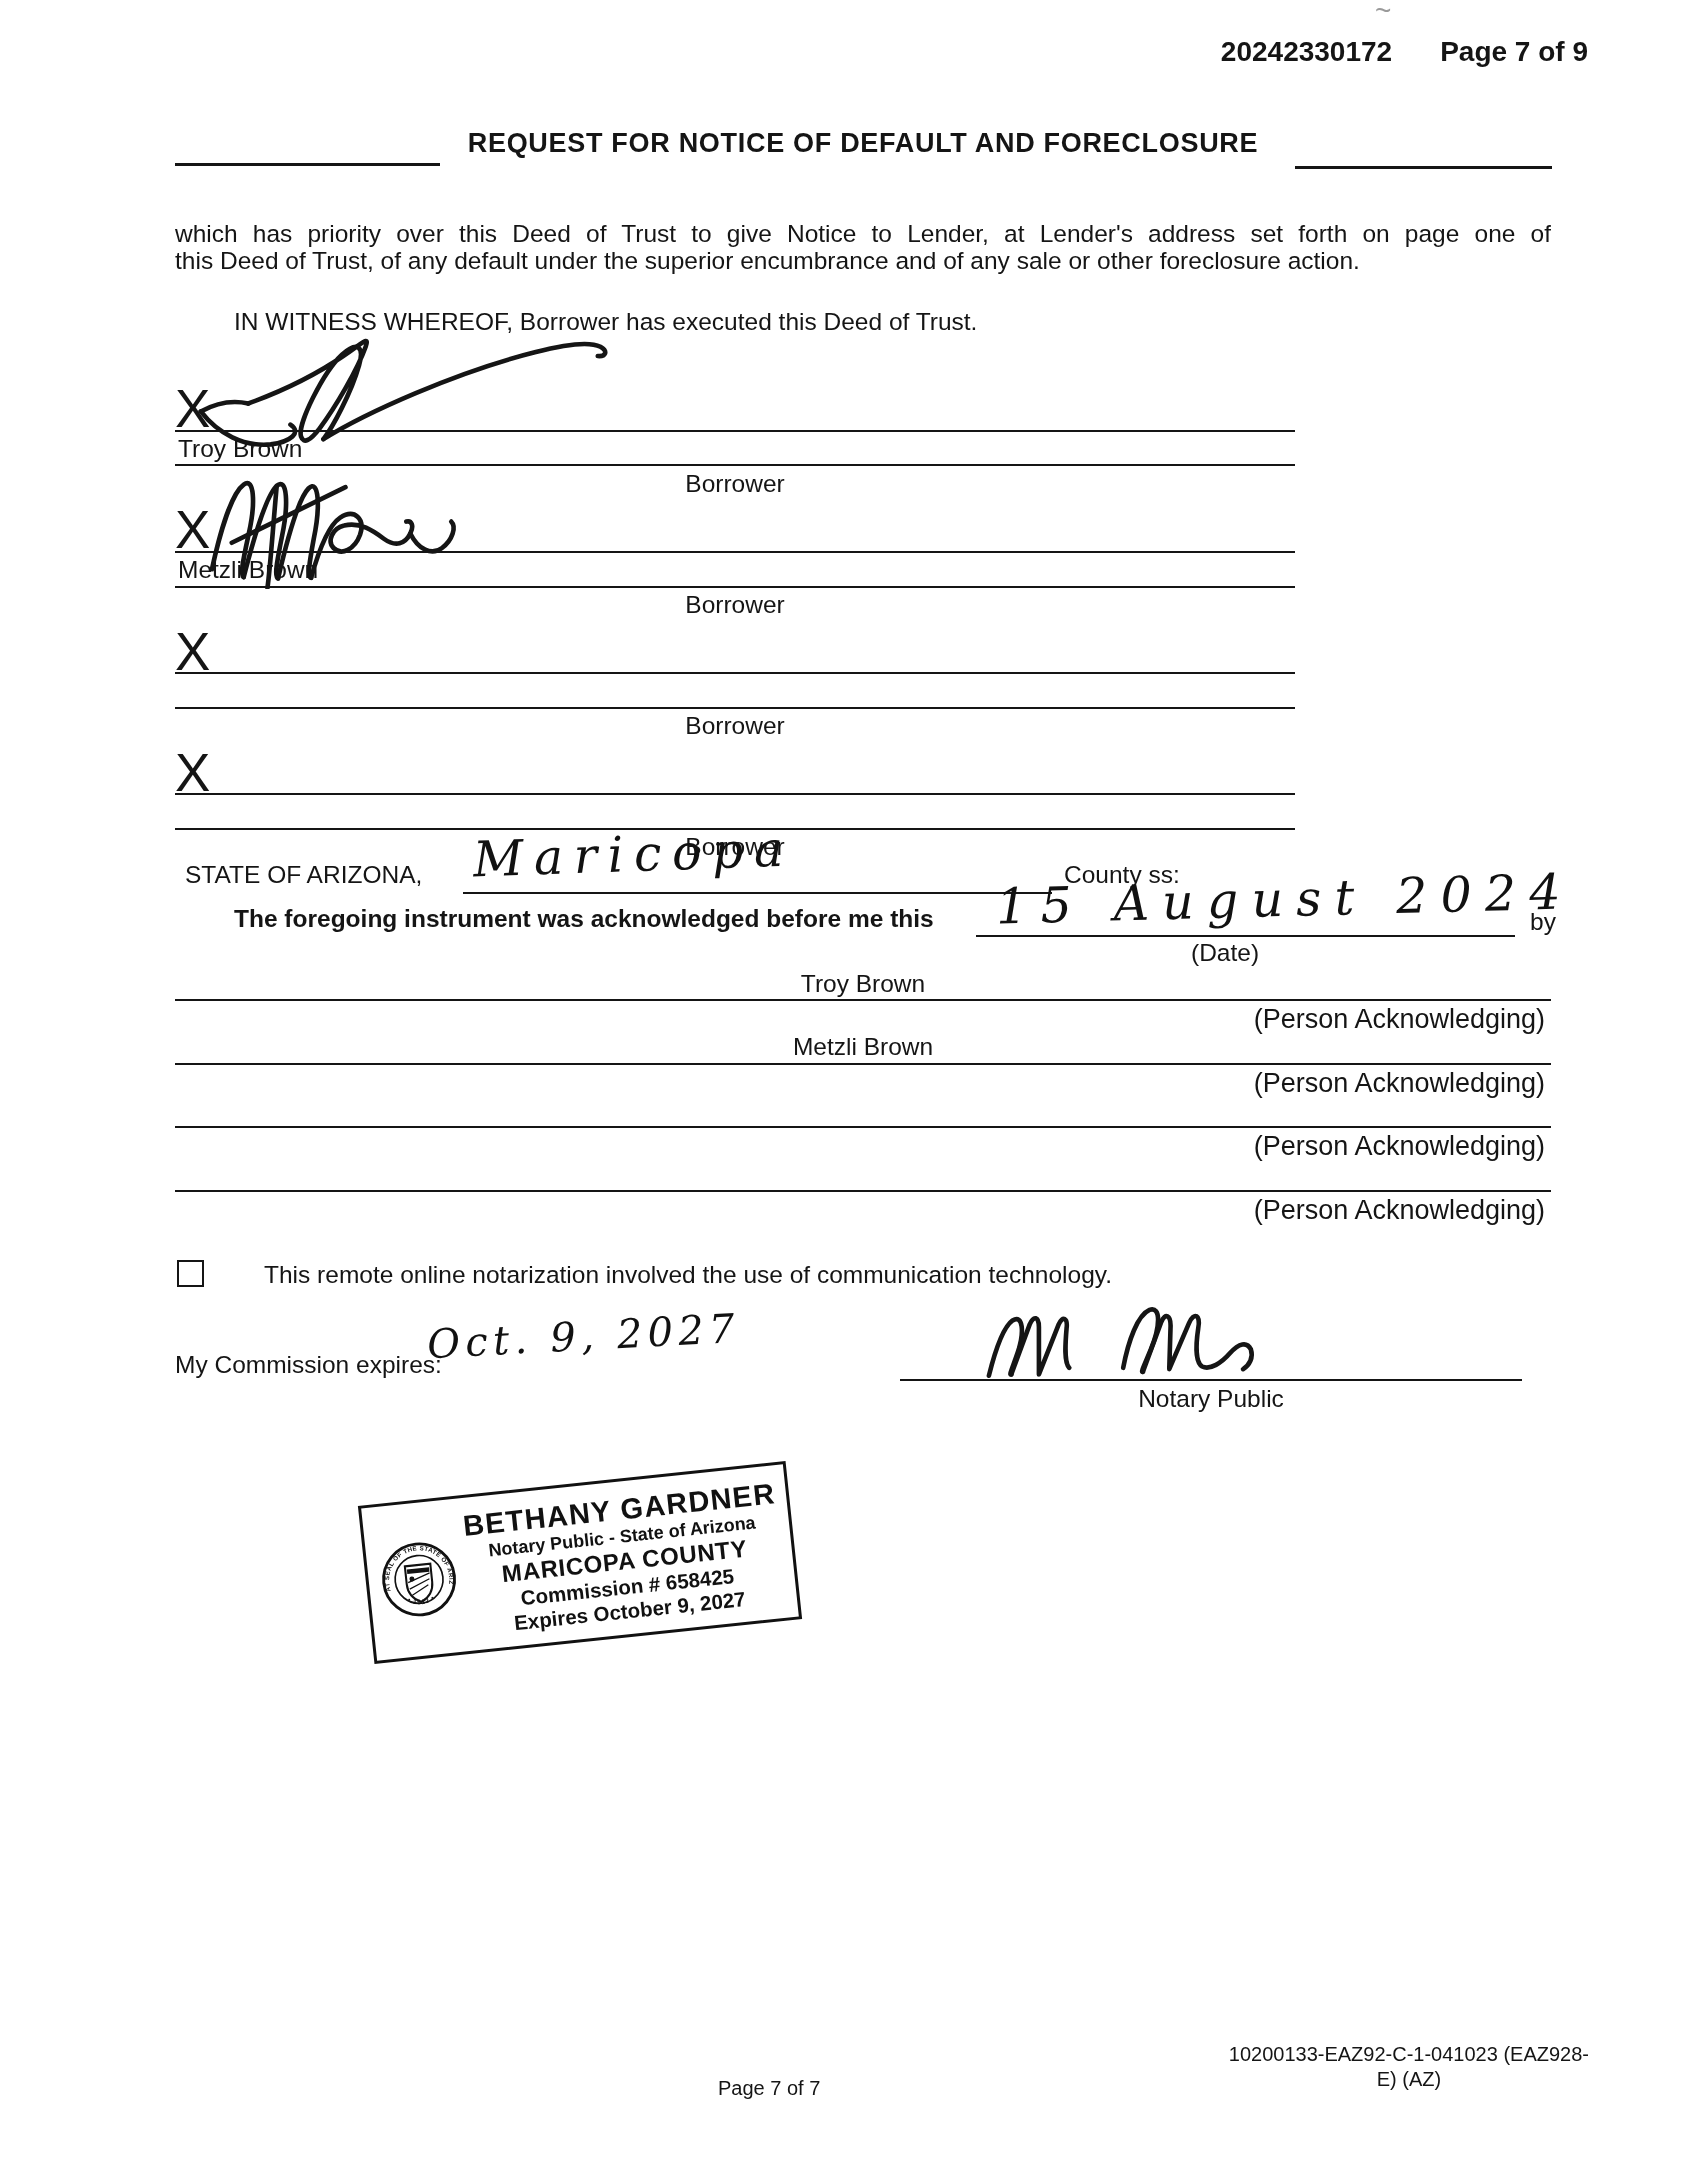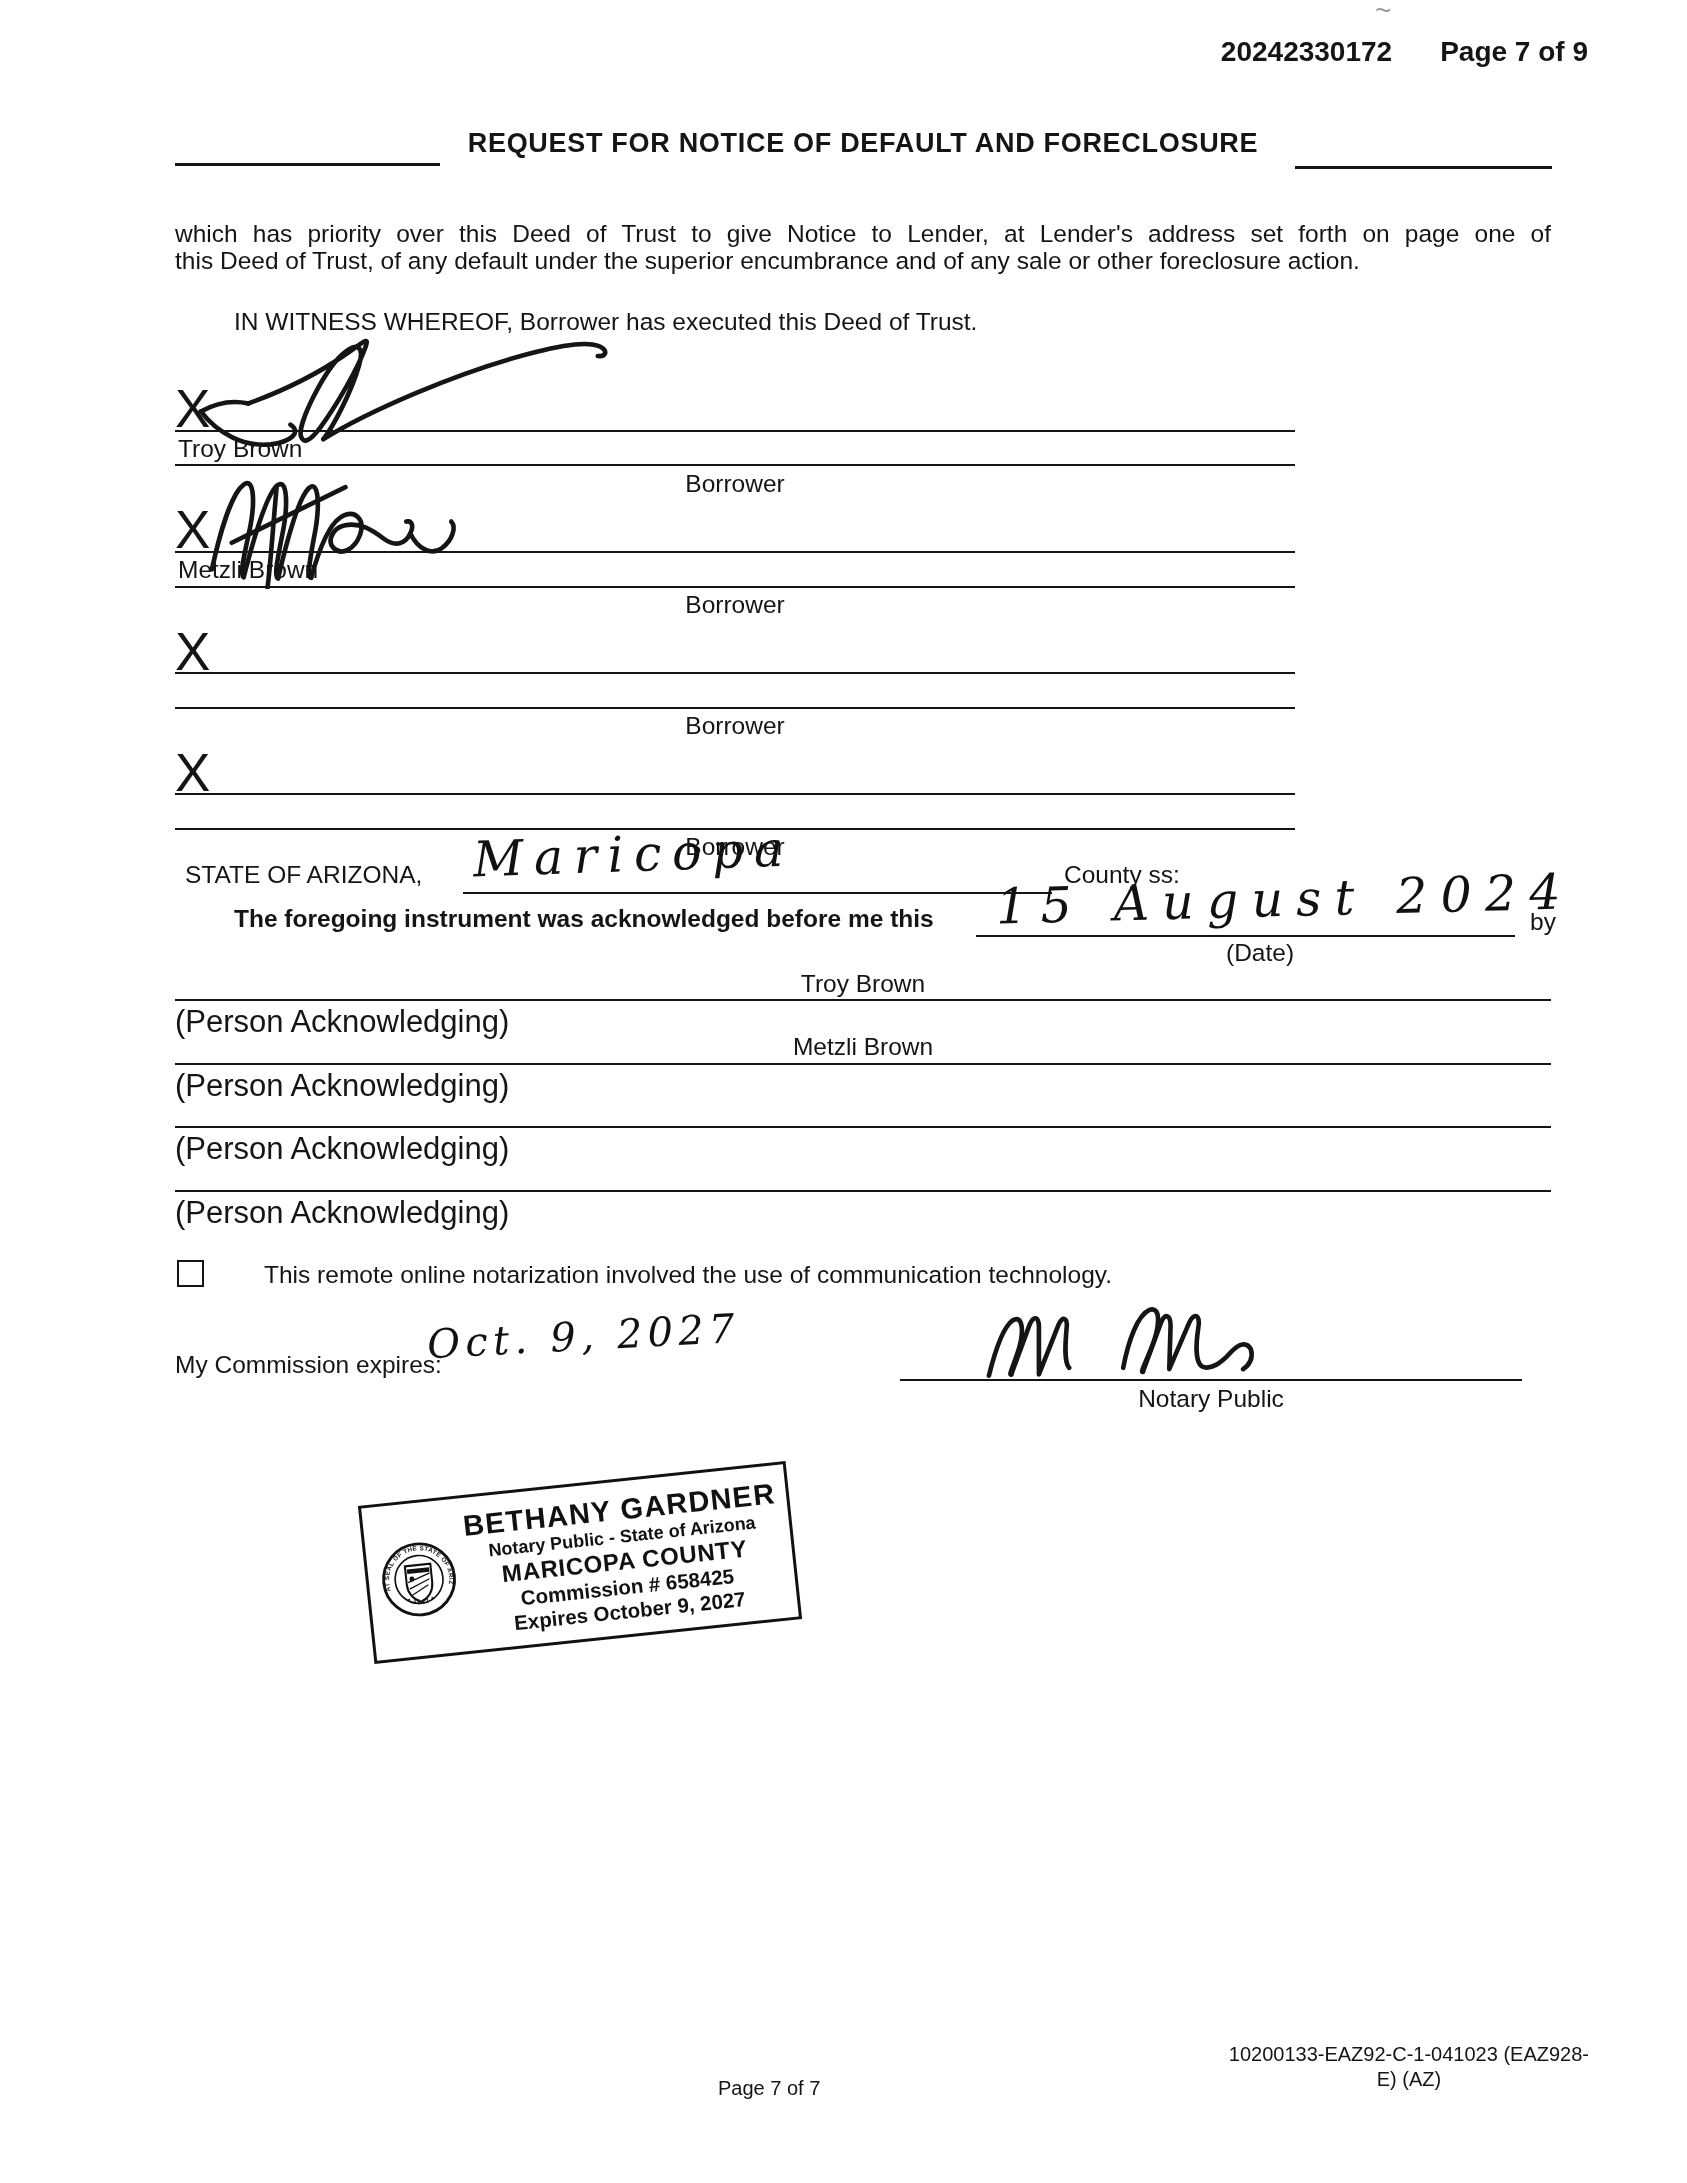--- a/index.html
+++ b/index.html
@@ -27,34 +27,34 @@
   .para2{top:220px;}
   .para3{top:247px;text-align:left;}
   .witness{left:234px;top:308px;font-size:24.5px;}
   
   .xmark{font-size:53px;line-height:1;font-weight:400;}
   .sigline{border-top:2.6px solid #151515;height:0;width:1120px;left:175px;}
   .fullline{border-top:2.6px solid #151515;height:0;width:1376px;left:175px;}
   .sig-name{left:178px;font-size:24.5px;}
   .borrower-lbl{left:175px;width:1120px;text-align:center;font-size:24.5px;}
   .pa-name{left:175px;width:1376px;text-align:center;font-size:24.5px;}
-  .pa-lbl{left:175px;width:1376px;text-align:left;font-size:31px;}
+  .pa-lbl{left:169px;width:1376px;text-align:right;font-size:27px;}
   .sig-svg path{fill:none;stroke:#151515;stroke-width:7;stroke-linecap:round;stroke-linejoin:round;}
   
   .hand{font-family:"DejaVu Serif",serif;font-style:italic;color:#111;}
   .hw-county{left:473px;top:826px;font-size:49px;letter-spacing:10.6px;transform:rotate(-2deg);}
   .hw-date{left:996px;top:871px;font-size:49px;letter-spacing:13.2px;transform:rotate(-1.5deg);}
   .hw-exp{left:427px;top:1313px;font-size:40px;letter-spacing:5.3px;transform:rotate(-3deg);}
   .countyline{left:463px;top:892px;width:589px;border-top:2.6px solid #151515;}
   .dateline{left:976px;top:935px;width:539px;border-top:2.6px solid #151515;}
   
   .stateLbl{left:185px;top:861px;font-size:24.5px;text-align:center;}
   .countySs{left:1064px;top:861px;font-size:24.5px;}
   .foregoing{left:234px;top:905px;font-size:24.5px;font-weight:bold;}
-  .dateLbl{left:1191px;top:939px;font-size:24.5px;margin-left:35px;}
+  .dateLbl{left:1191px;top:939px;font-size:24.5px;}
   .byLbl{left:1530px;top:908px;font-size:24.5px;}
   
   .cb{left:177px;top:1260px;width:22.5px;height:22.5px;border:2.6px solid #151515;}
   .cbText{left:230px;top:1261px;font-size:24.5px;margin-left:34px;}
   .commLbl{left:175px;top:1351px;font-size:24.5px;}
   .notaryline{left:900px;top:1379px;width:622px;border-top:2.6px solid #151515;}
   .notaryLbl{left:900px;top:1385px;width:622px;text-align:center;font-size:24.5px;}
   
   .stamp{
     left:365px;top:1483px;width:430px;height:159px;border:3.3px solid #111;

